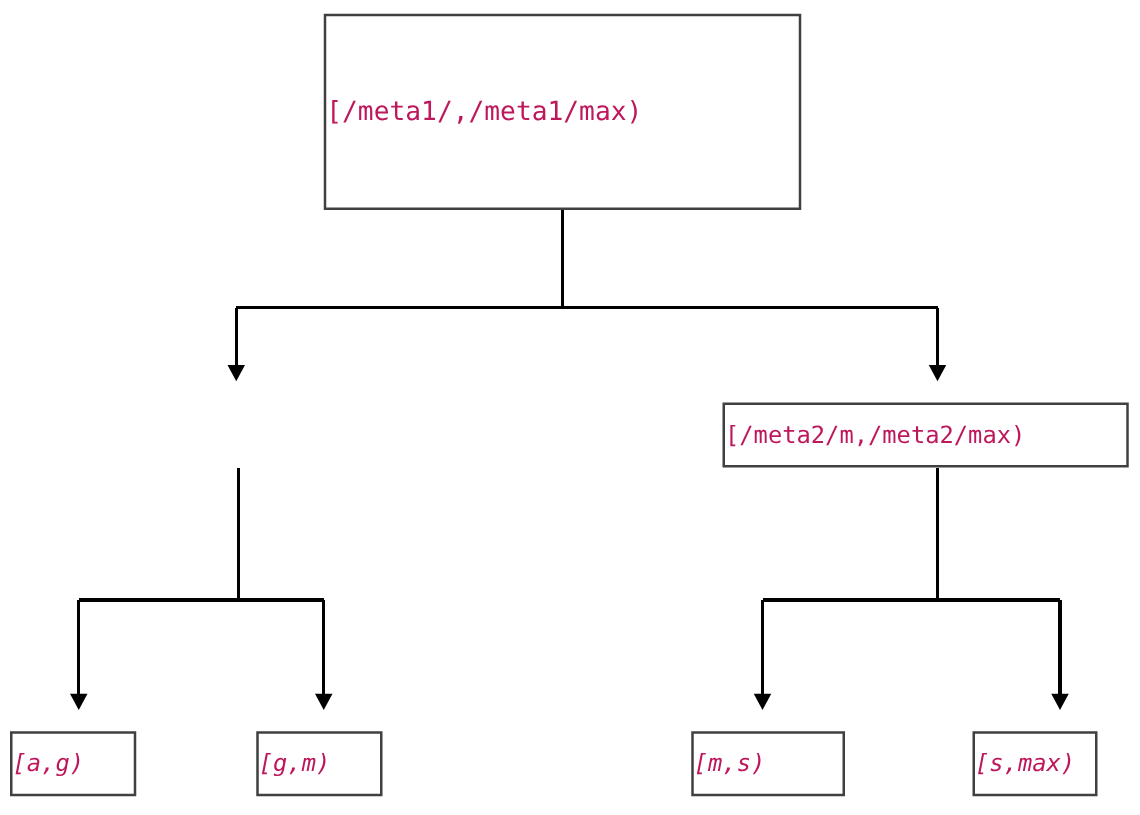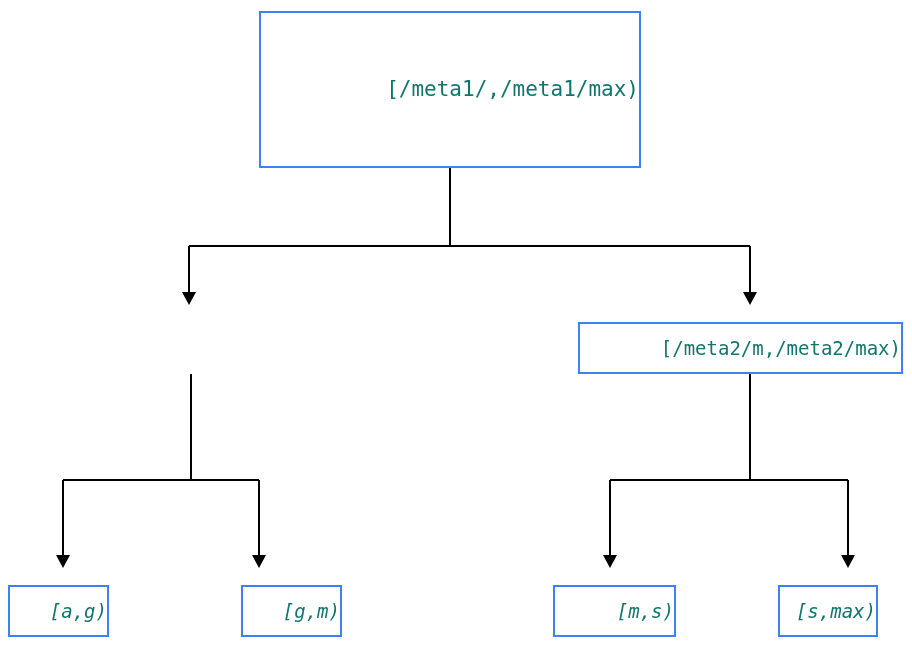--- a/index.html
+++ b/index.html
@@ -12,26 +12,26 @@
     position: relative;
     width: 912px;
     height: 652px;
     background: #ffffff;
     overflow: hidden;
     font-family: "DejaVu Sans Mono", "Liberation Mono", monospace;
   }
   .node {
     position: absolute;
     box-sizing: border-box;
-    border: 2px solid #3b82f6;
+    border: 2px solid #404040;
     background: #ffffff;
     display: flex;
     align-items: center;
-    justify-content: flex-end;
-    color: #0f766e;
+    justify-content: flex-start;
+    color: #be185d;
     white-space: pre;
     letter-spacing: 0px;
   }
   .node-label {
     display: block;
     line-height: 1;
   }
   .node-root {
     left: 259px;
     top: 11px;
@@ -53,21 +53,21 @@
     height: 52px;
     font-size: 19px;
   }
   .node-leaf {
     top: 585px;
     height: 52px;
     font-size: 19px;
     font-style: italic;
   }
   .leaf-0 { left: 8px;   width: 101px; }
-  .leaf-1 { left: 205px; width: 101px; margin-left: 36px; }
+  .leaf-1 { left: 205px; width: 101px; }
   .leaf-2 { left: 553px; width: 123px; }
   .leaf-3 { left: 778px; width: 100px; }
 
   .edge-layer {
     position: absolute;
     left: 0;
     top: 0;
     width: 912px;
     height: 652px;
     pointer-events: none;

